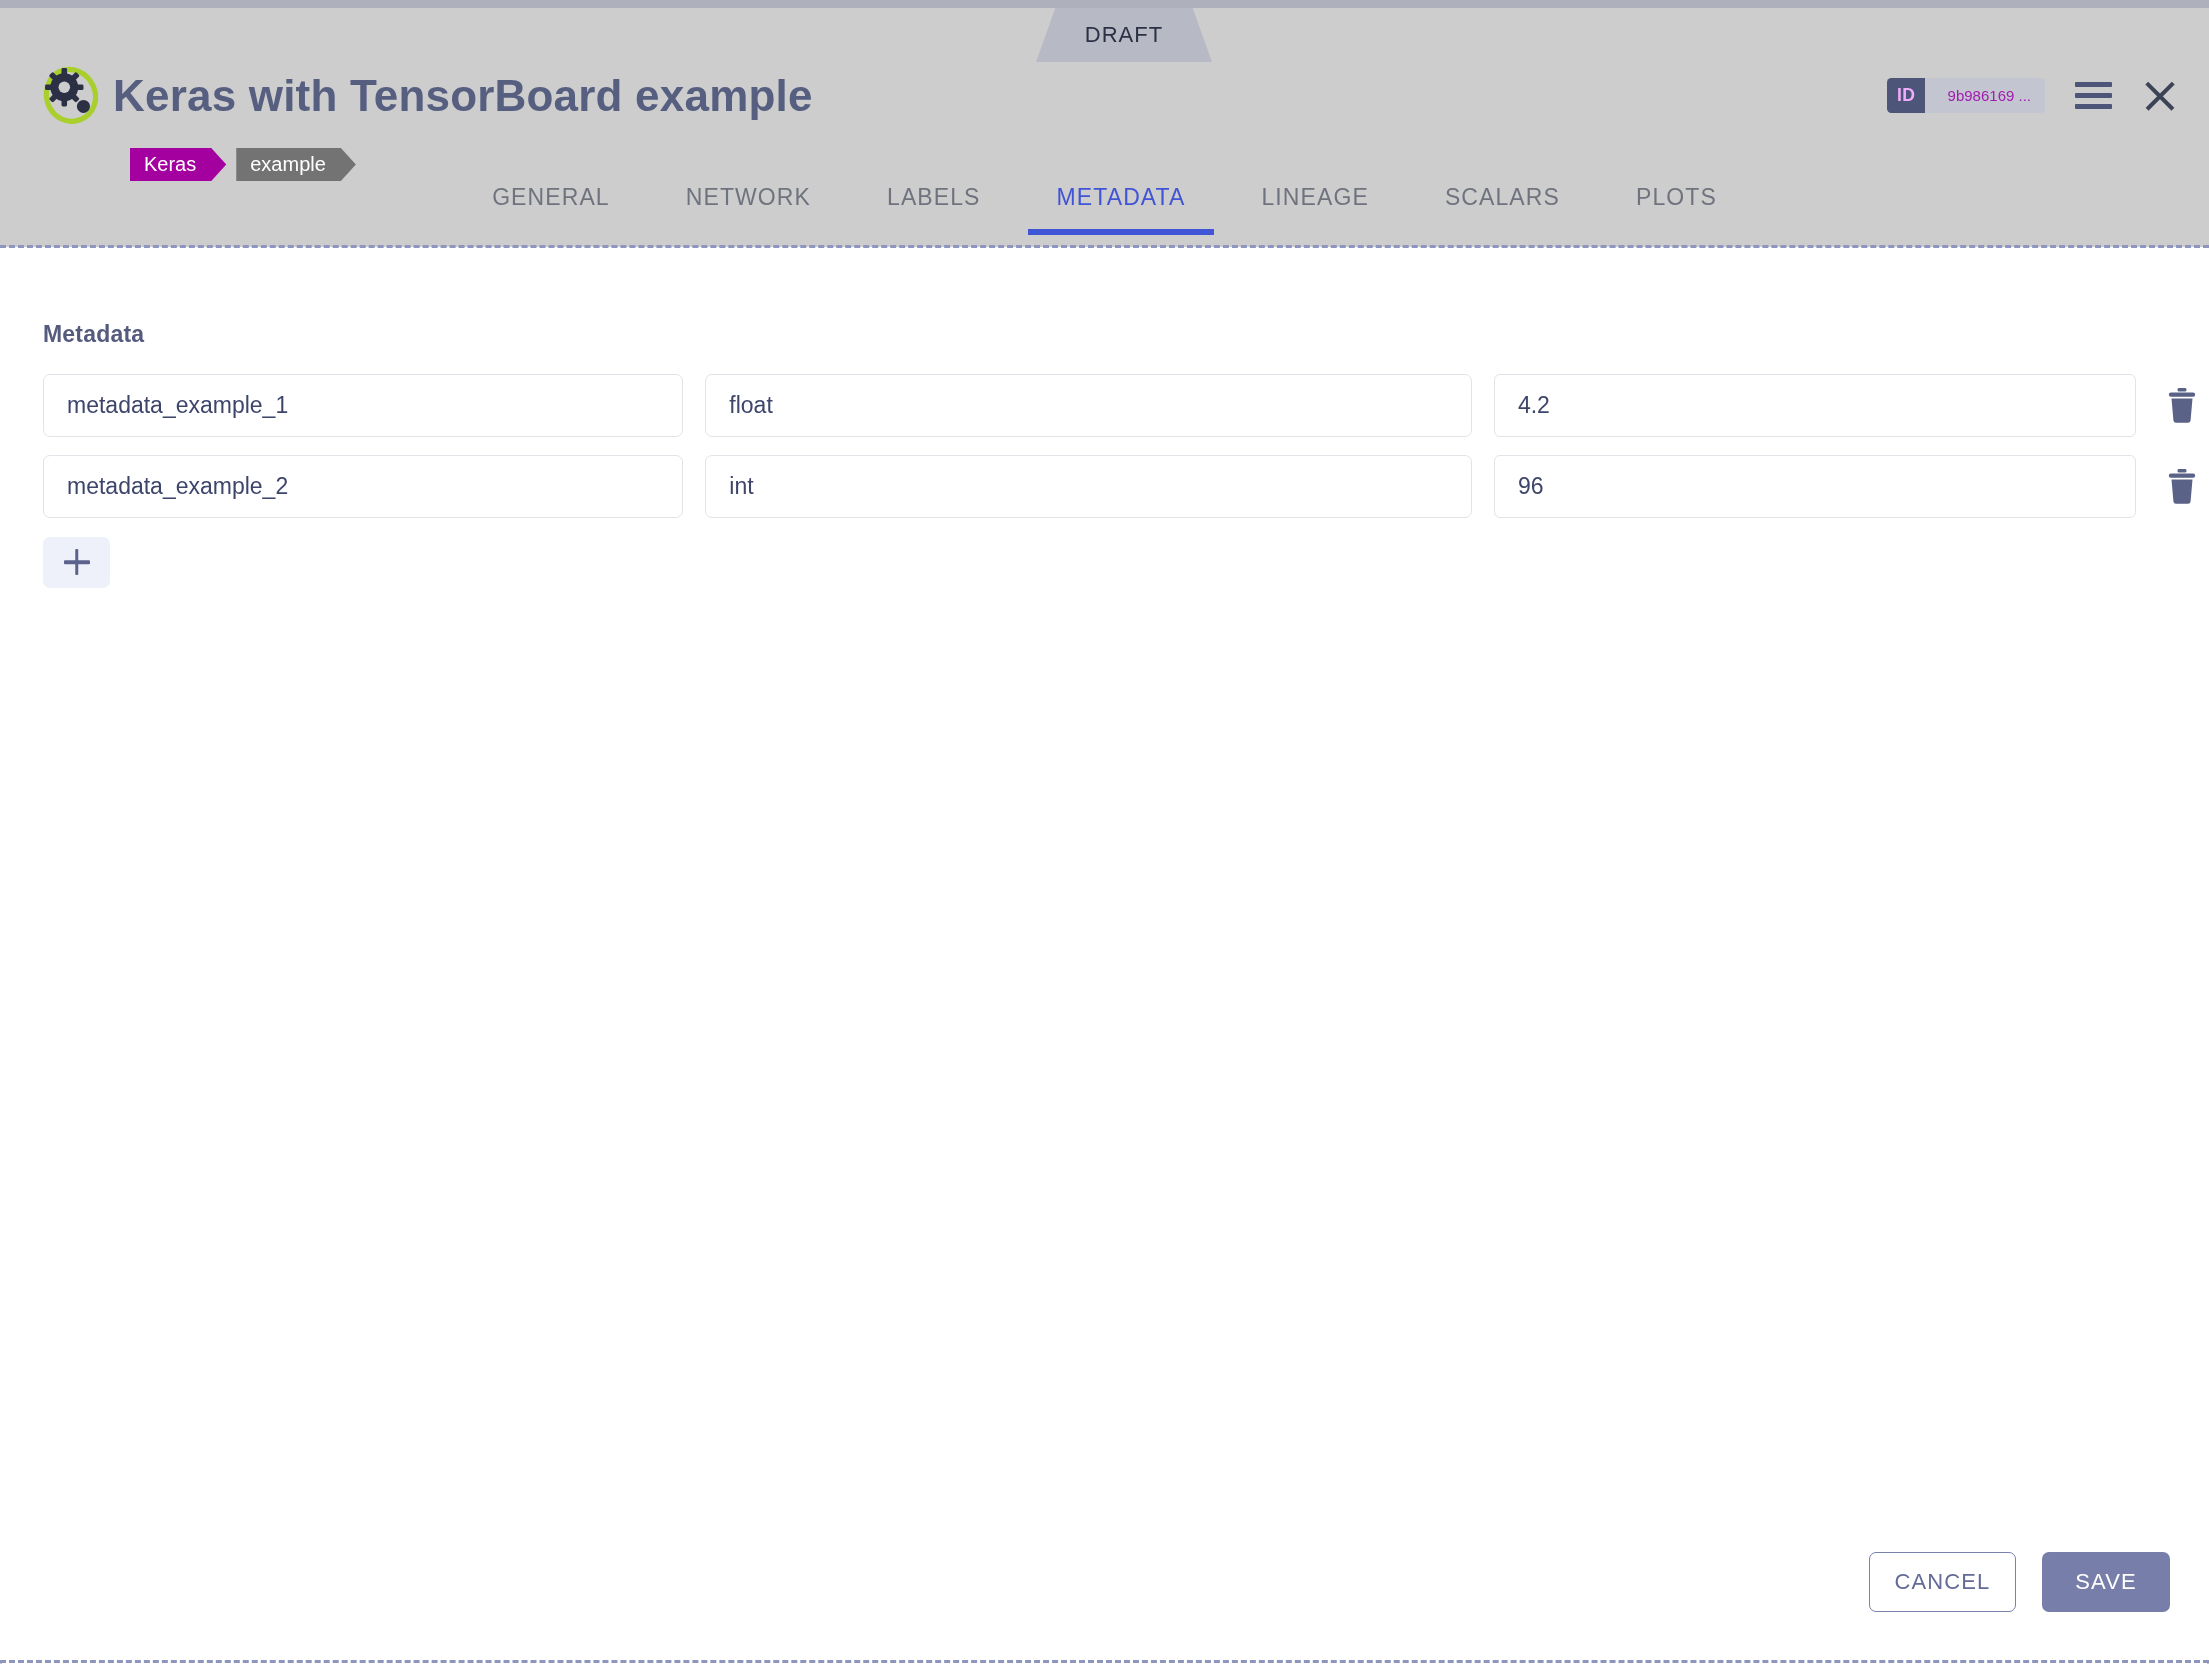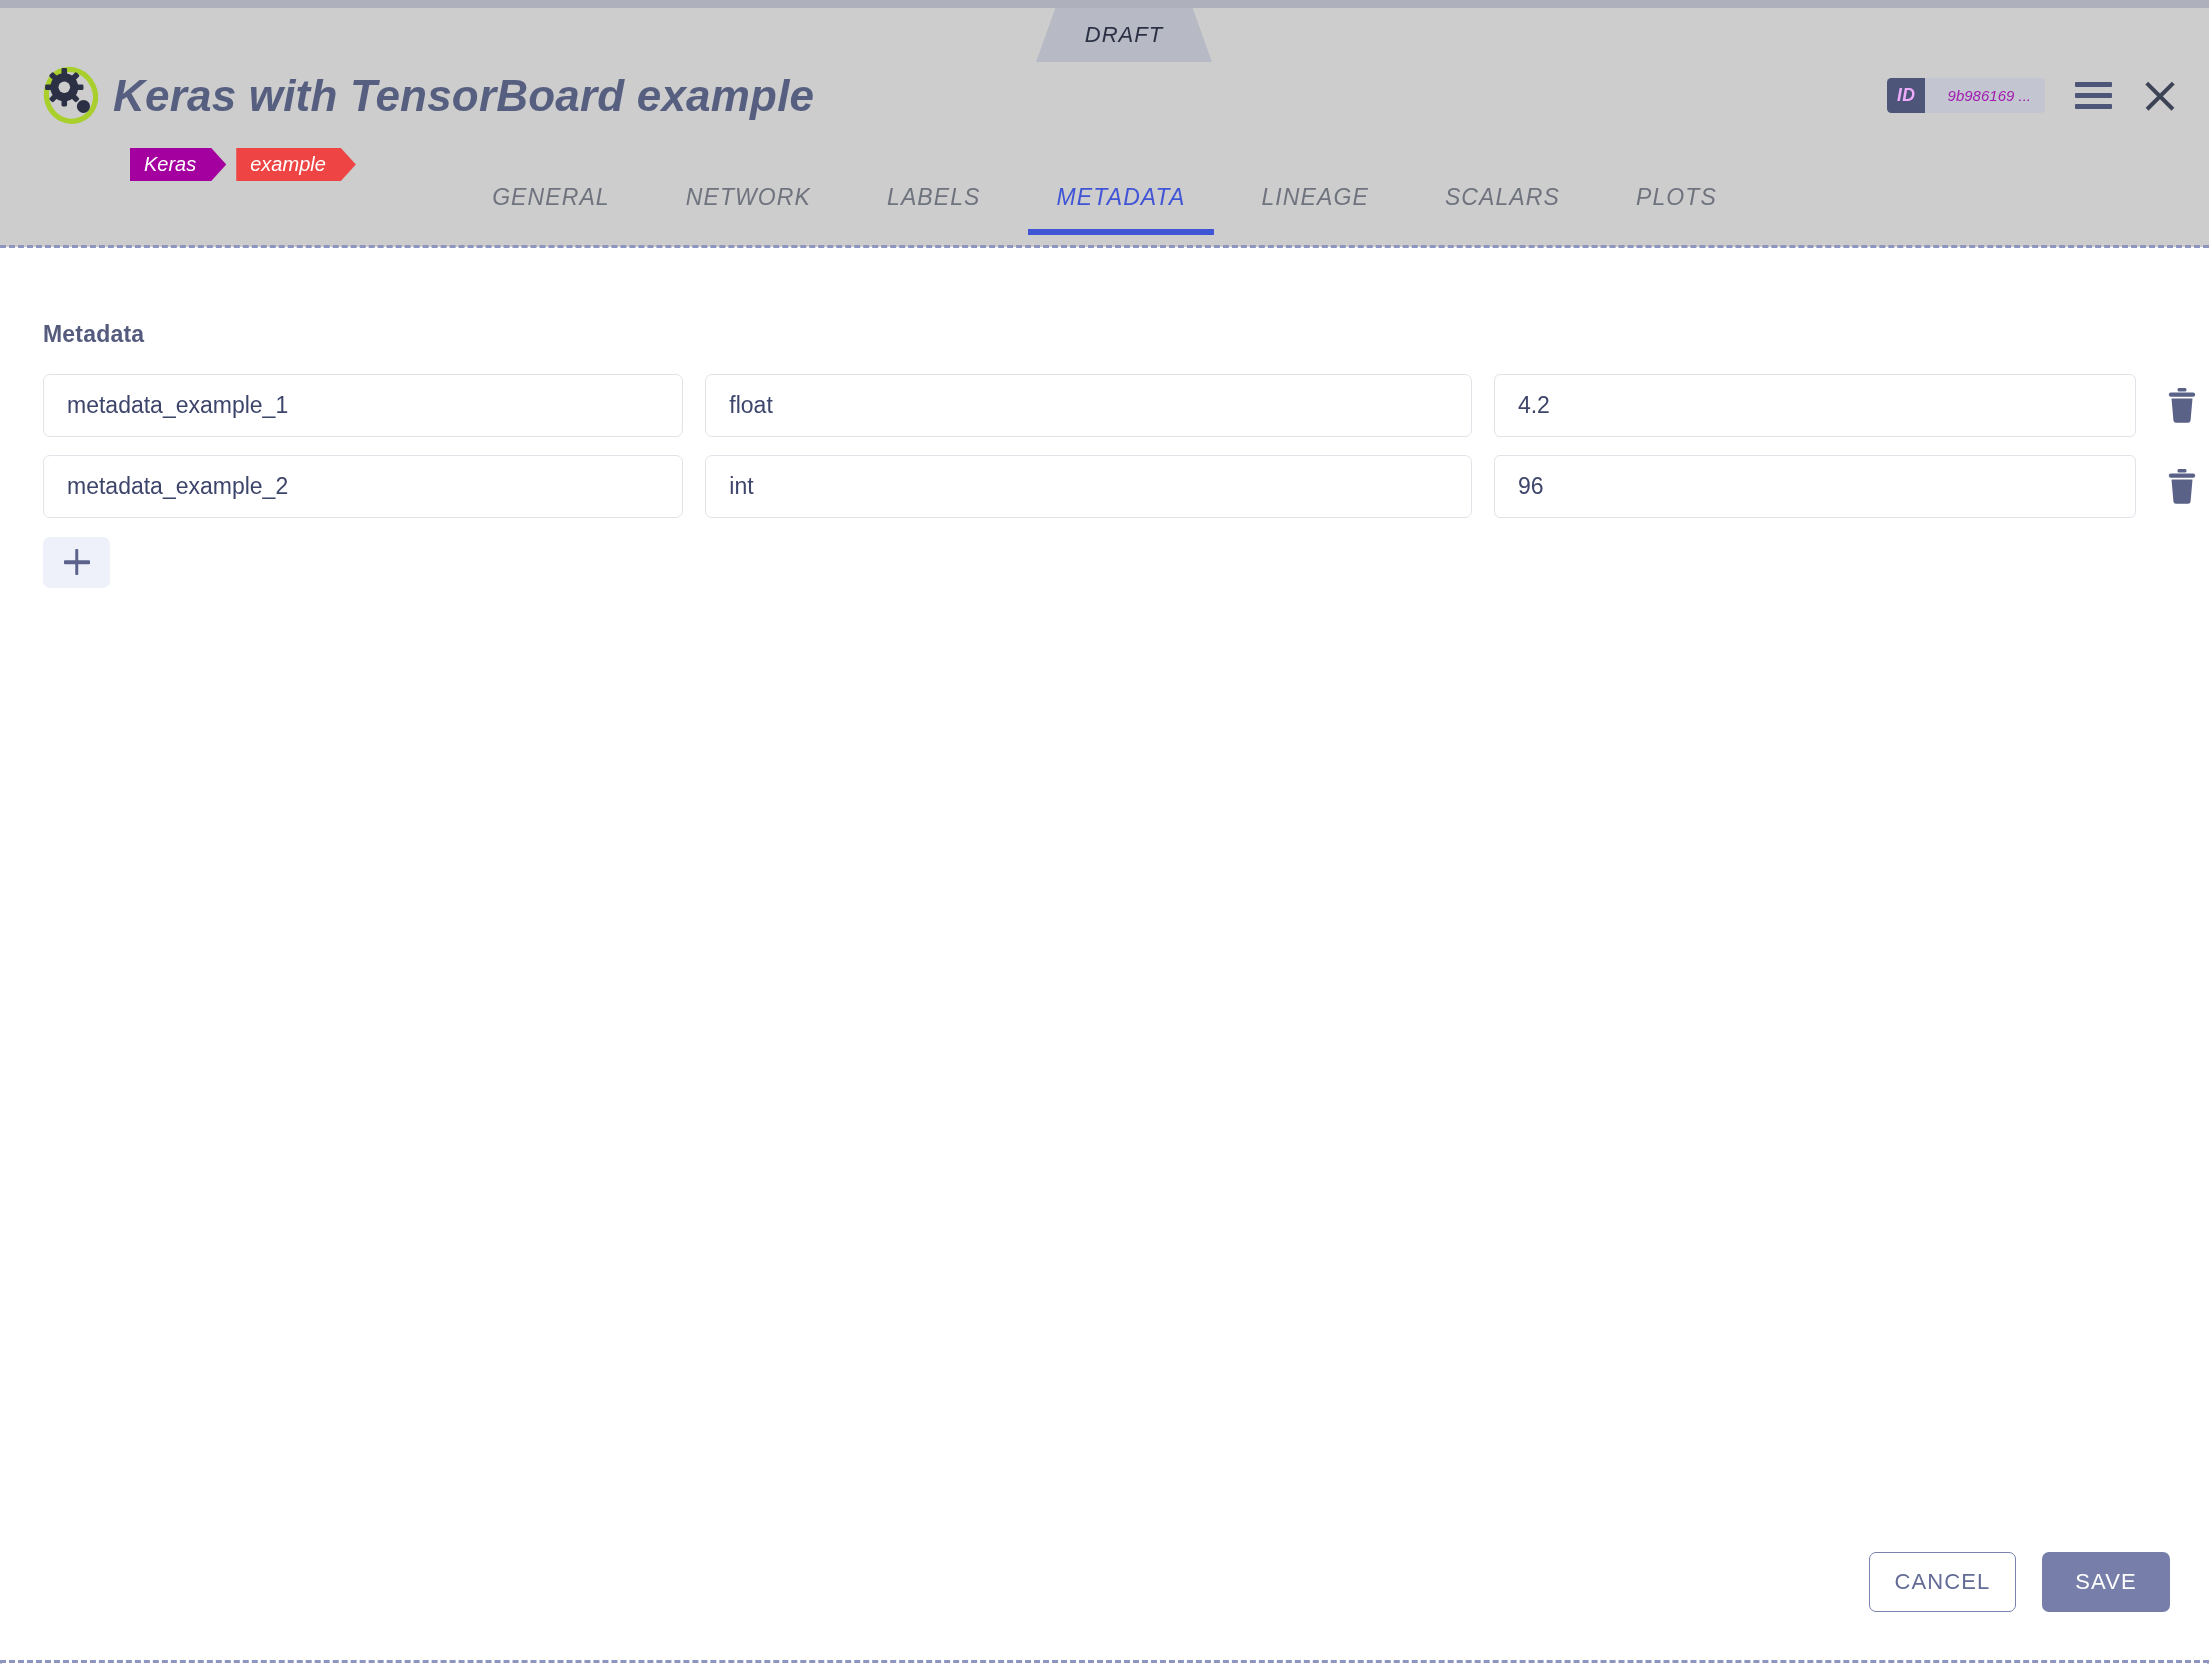--- a/index.html
+++ b/index.html
@@ -25,21 +25,20 @@
   }
 
   
   .header {
     position: absolute;
     top: 8px; left: 0;
     width: 2209px;
     height: 239px;
     background: #cdcdcd;
     box-sizing: border-box;
-    font-style: italic;
   }
 
   
   .draft-tab {
     position: absolute;
     top: 0;
     left: 1036px;
     width: 176px;
     height: 54px;
     background: #b7bac4;
@@ -92,21 +91,21 @@
     height: 33px;
     display: flex;
     align-items: center;
     padding: 0 19.3px 0 14px;
     color: #ffffff;
     font-size: 20px;
     white-space: nowrap;
     clip-path: polygon(0 0, calc(100% - 15px) 0, 100% 50%, calc(100% - 15px) 100%, 0 100%);
   }
   .tag.purple { background: #a3009f; padding-right: 30px; }
-  .tag.teal   { background: #ef4444; padding-right: 30px; }
+  .tag.teal   { background: #737373; padding-right: 30px; }
 
   
   .header-right {
     position: absolute;
     top: 70px;
     right: 32px;
     display: flex;
     align-items: center;
     gap: 30px;
   }

